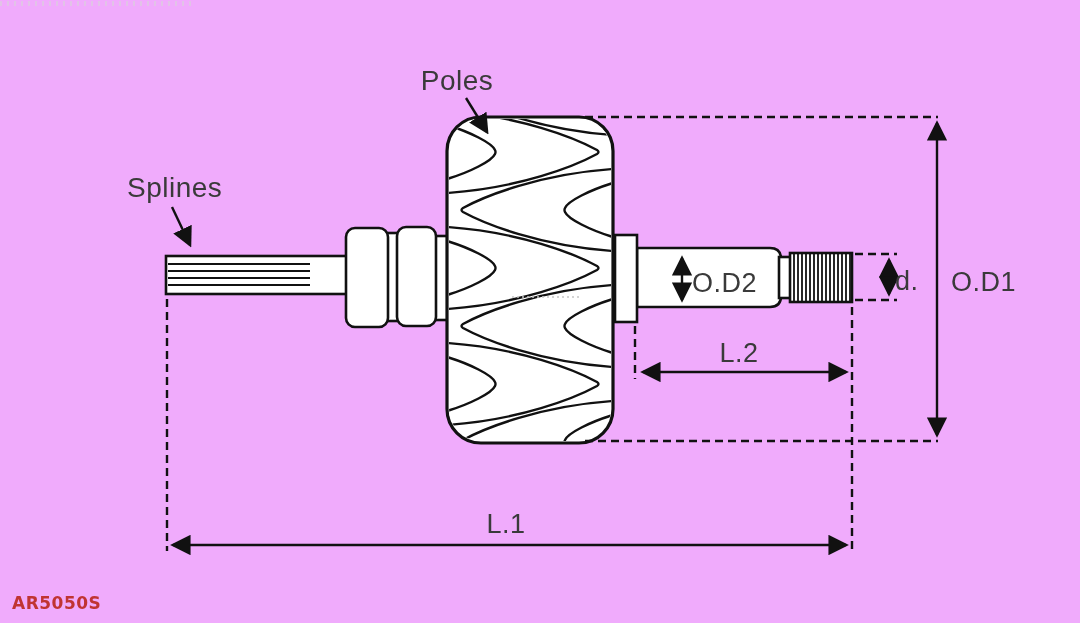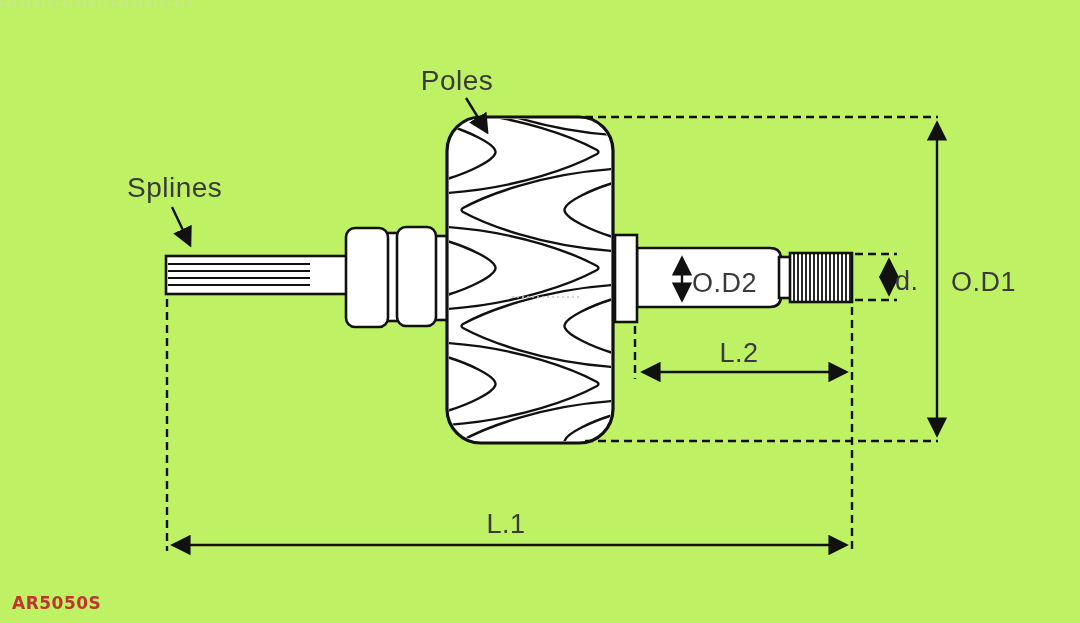--- a/index.html
+++ b/index.html
@@ -1,19 +1,19 @@
 <!DOCTYPE html>
 <html><head>
 <meta charset="utf-8">
 <style>
   html,body{margin:0;padding:0;background:#ffffff;}
   .canvas{
     position:relative;
     width:1080px;height:623px;
-    background:#bef264;
+    background:#f0abfc;
     overflow:hidden;
     font-family:"Liberation Sans","DejaVu Sans",sans-serif;
   }
   .top-noise{
     position:absolute;left:0;top:1px;width:192px;height:5px;
     background:repeating-linear-gradient(90deg,#d6d6d6 0 2px,transparent 2px 7px);
     opacity:.55;
   }
   svg text{
     font-family:"Liberation Sans","DejaVu Sans",sans-serif;

